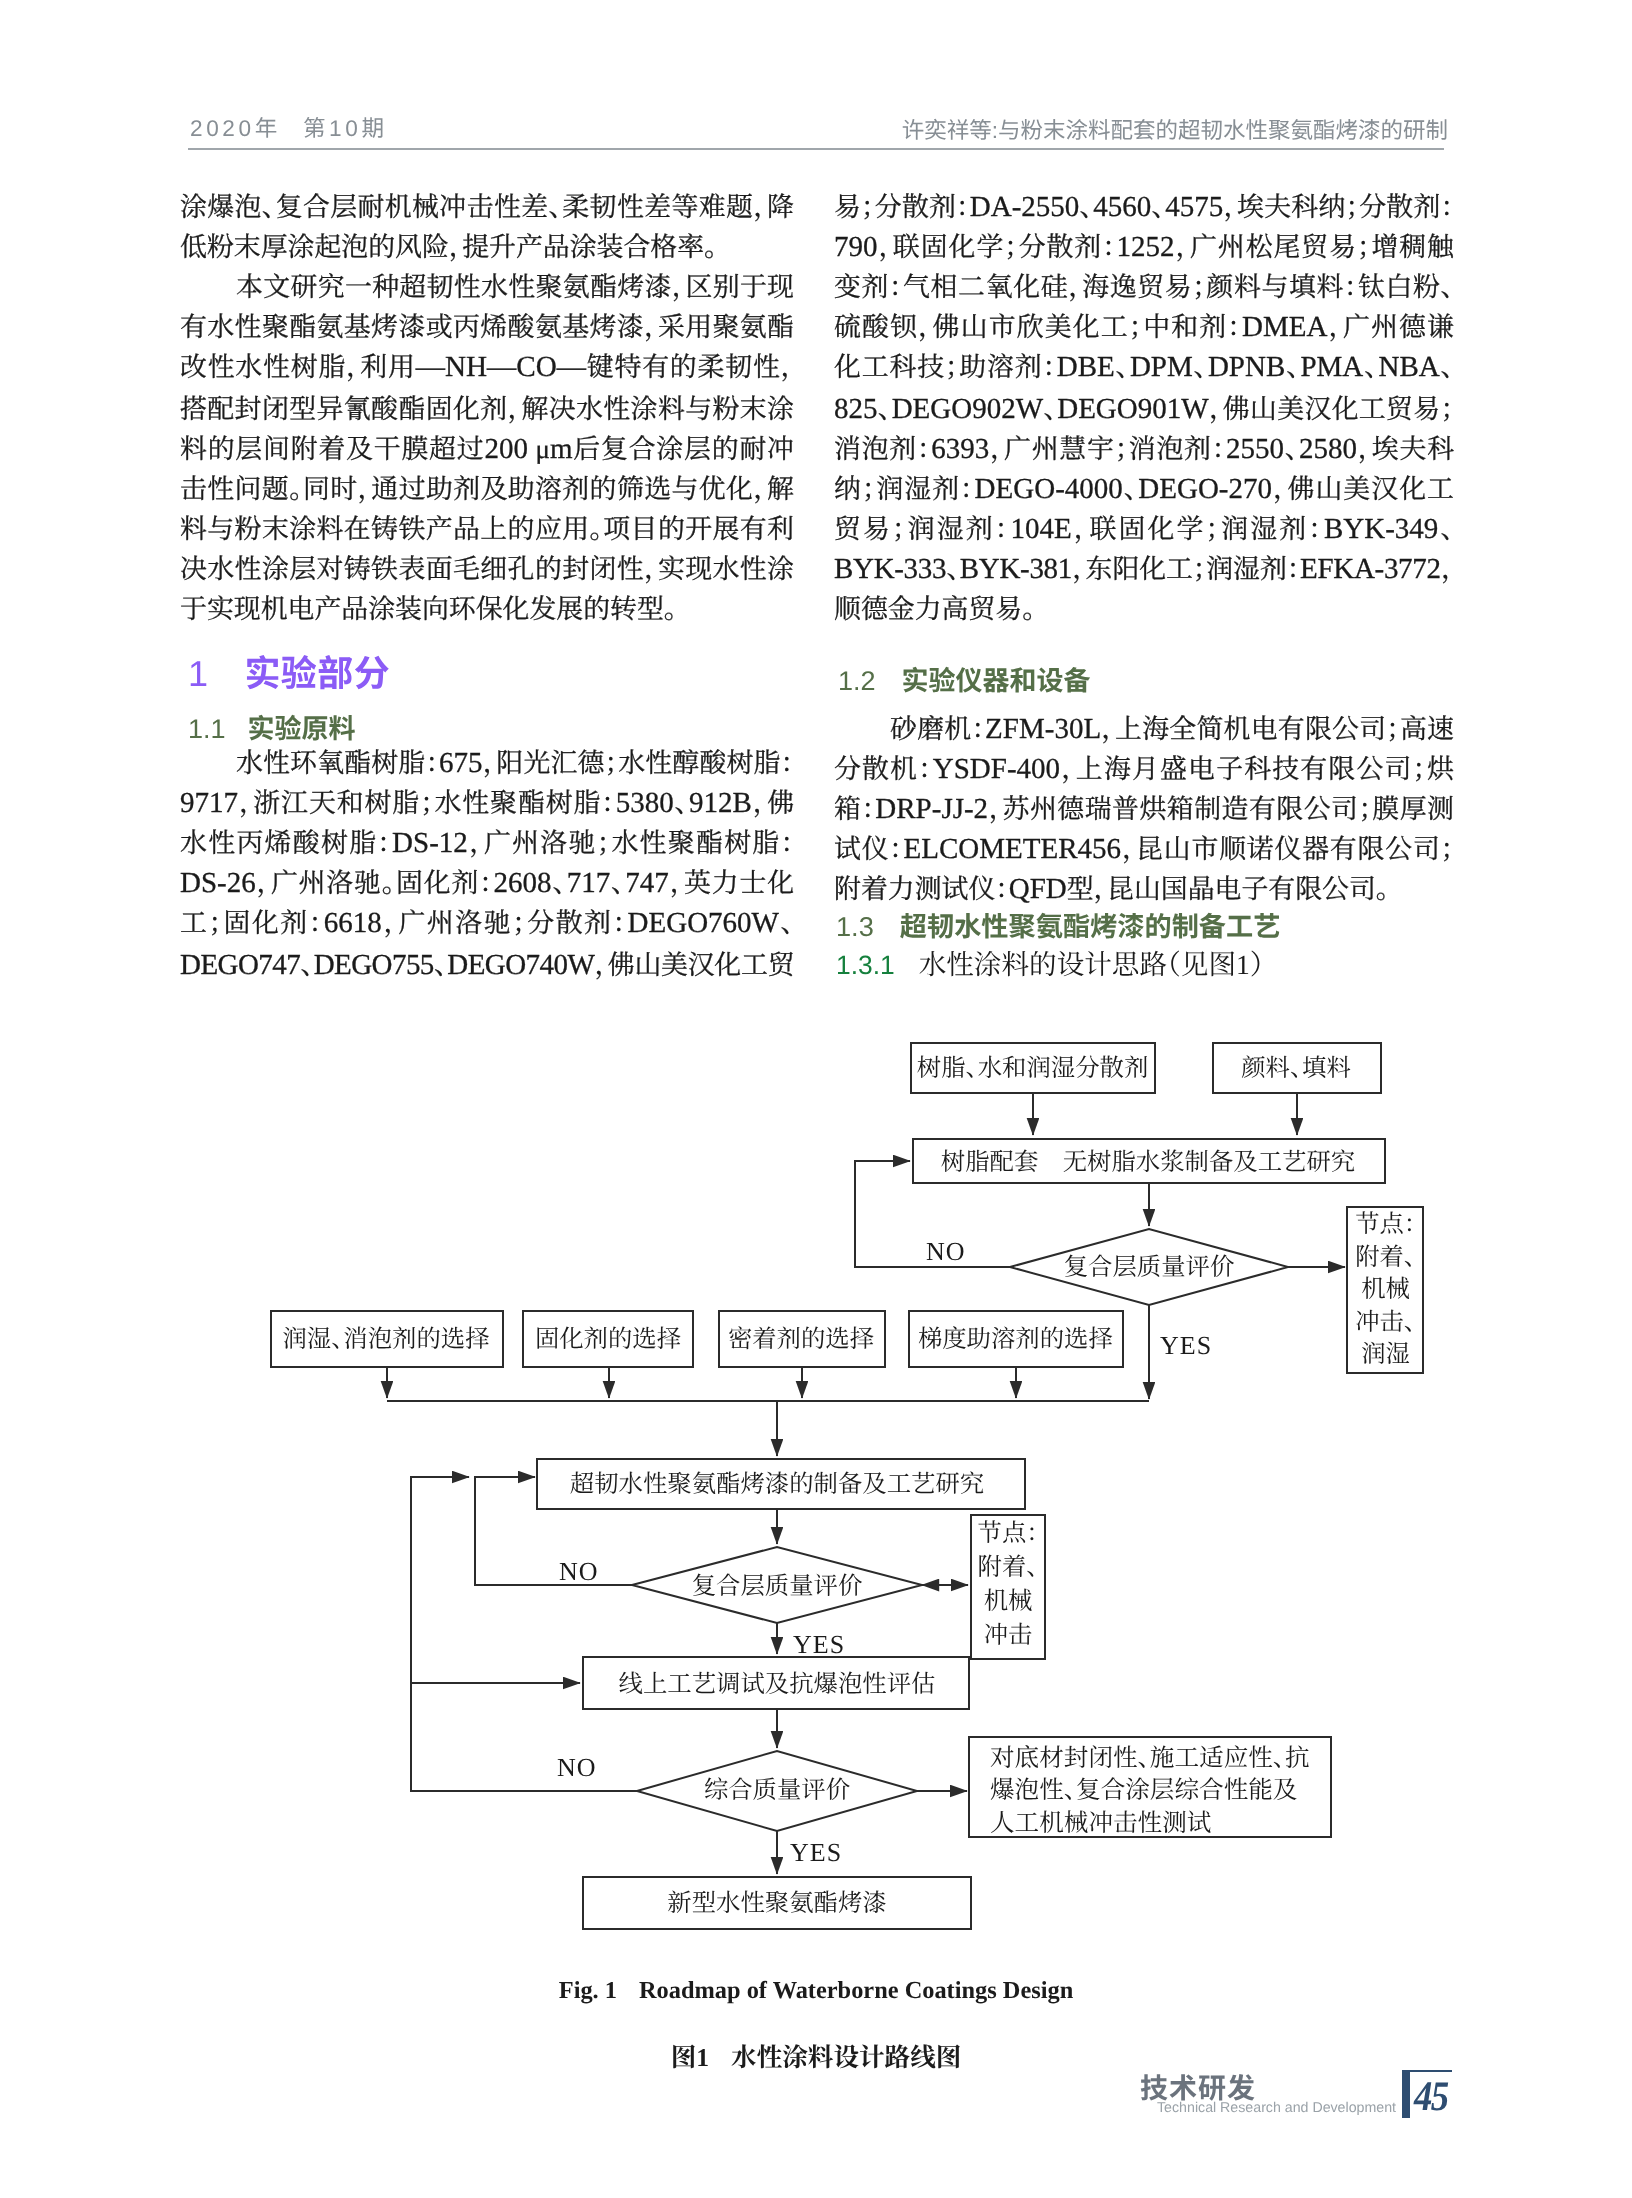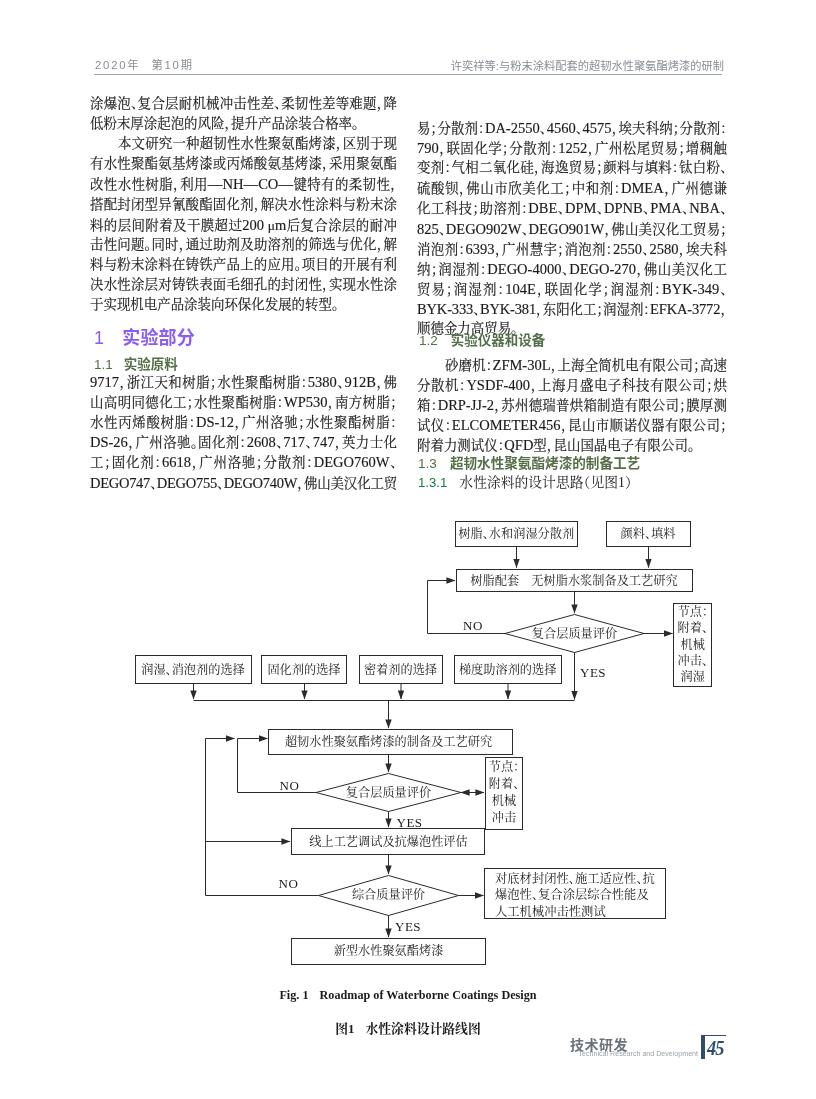--- a/index.html
+++ b/index.html
@@ -34,29 +34,29 @@
 <div class="ln">击性问题。同时，通过助剂及助溶剂的筛选与优化，解</div>
 <div class="ln">料与粉末涂料在铸铁产品上的应用。项目的开展有利</div>
 <div class="ln">决水性涂层对铸铁表面毛细孔的封闭性，实现水性涂</div>
 <div class="ln ls">于实现机电产品涂装向环保化发展的转型。</div>
 </div>
 
 <div class="hd1"><span style="font-weight:400;">1</span><span style="display:inline-block;width:18px;"></span>实验部分</div>
 <div class="hd2" style="left:94px;top:353px;"><span style="font-weight:400;">1.1</span><span style="display:inline-block;width:11px;"></span>实验原料</div>
 
 <div class="col" style="left:90px;top:371.7px;width:307px;">
+<div class="ln ind">水性环氧酯树脂：<b>675</b>，阳光汇德；水性醇酸树脂：</div>
 <div class="ln"><b>9717</b>，浙江天和树脂；水性聚酯树脂：<b>5380</b>、<b>912B</b>，佛</div>
-<div class="ln">山高明同德化工；水性聚酯树脂：<b>WP530</b>，南方树脂；</div>
 <div class="ln">水性丙烯酸树脂：<b>DS-12</b>，广州洛驰；水性聚酯树脂：</div>
 <div class="ln"><b>DS-26</b>，广州洛驰。固化剂：<b>2608</b>、<b>717</b>、<b>747</b>，英力士化</div>
 <div class="ln">工；固化剂：<b>6618</b>，广州洛驰；分散剂：<b>DEGO760W</b>、</div>
 <div class="ln" style="letter-spacing:-0.28px;"><b>DEGO747</b>、<b>DEGO755</b>、<b>DEGO740W</b>，佛山美汉化工贸</div>
 </div>
 
-<div class="col" style="left:417px;top:93.6px;width:310px;margin-top:24px;">
+<div class="col" style="left:417px;top:93.6px;width:310px;">
 <div class="ln">易；分散剂：<b>DA-2550</b>、<b>4560</b>、<b>4575</b>，埃夫科纳；分散剂：</div>
 <div class="ln"><b>790</b>，联固化学；分散剂：<b>1252</b>，广州松尾贸易；增稠触</div>
 <div class="ln">变剂：气相二氧化硅，海逸贸易；颜料与填料：钛白粉、</div>
 <div class="ln">硫酸钡，佛山市欣美化工；中和剂：<b>DMEA</b>，广州德谦</div>
 <div class="ln">化工科技；助溶剂：<b>DBE</b>、<b>DPM</b>、<b>DPNB</b>、<b>PMA</b>、<b>NBA</b>、</div>
 <div class="ln"><b>825</b>、<b>DEGO902W</b>、<b>DEGO901W</b>，佛山美汉化工贸易；</div>
 <div class="ln">消泡剂：<b>6393</b>，广州慧宇；消泡剂：<b>2550</b>、<b>2580</b>，埃夫科</div>
 <div class="ln">纳；润湿剂：<b>DEGO-4000</b>、<b>DEGO-270</b>，佛山美汉化工</div>
 <div class="ln">贸易；润湿剂：<b>104E</b>，联固化学；润湿剂：<b>BYK-349</b>、</div>
 <div class="ln" style="letter-spacing:-0.16px;"><b>BYK-333</b>、<b>BYK-381</b>，东阳化工；润湿剂：<b>EFKA-3772</b>，</div>

